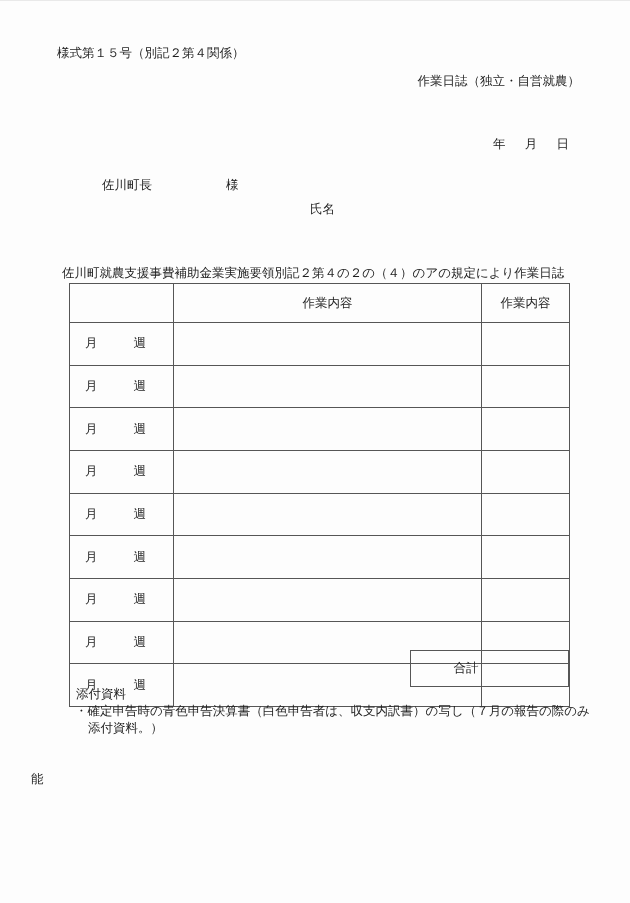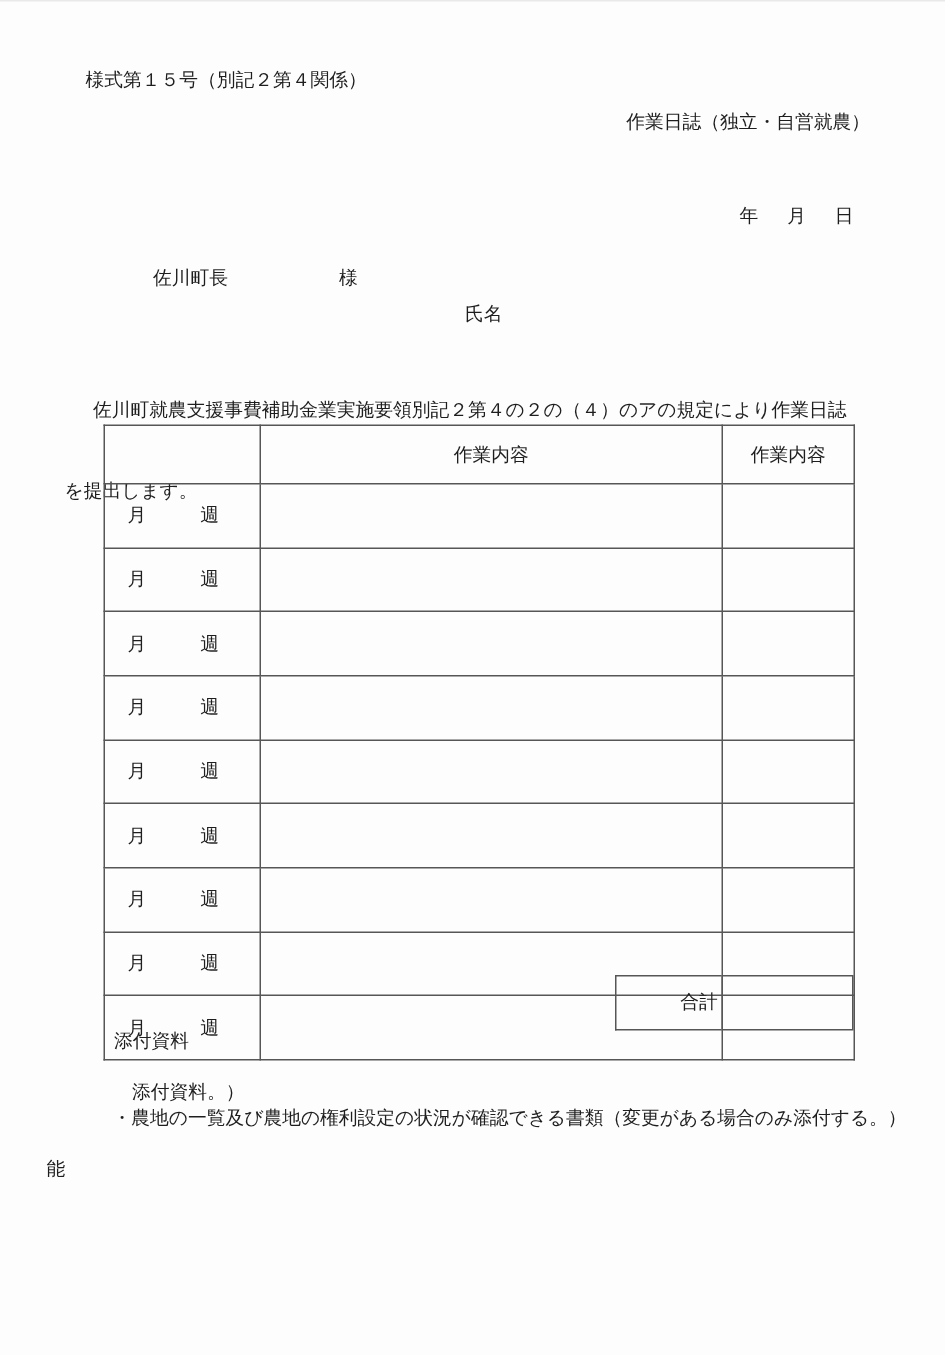--- a/index.html
+++ b/index.html
@@ -81,21 +81,20 @@
   </div>
 
   <div class="abs addressee">
     <span>佐川町長</span><span class="honorific">様</span>
   </div>
 
   <div class="abs name-label">氏名</div>
 
   <div class="abs body-par">
     <div class="line1">佐川町就農支援事費補助金業実施要領別記２第４の２の（４）のアの規定により作業日誌</div>
-    <div>を提出します。</div>
   </div>
 
   <table class="main-table">
     <colgroup>
         <col style="width:104px">
         <col style="width:308px">
         <col style="width:88px">
       </colgroup>
     <thead>
       <tr>
@@ -197,17 +196,17 @@
       </tr>
     </tbody>
   </table>
 
   <div class="total-row">
     <div class="cell label">合計</div>
     <div class="cell value"></div>
   </div>
 
   <div class="abs attach-title">添付資料</div>
+  <div class="abs bullet1a">・確定申告時の青色申告決算書（白色申告者は、収支内訳書）の写し（７月の報告の際のみ</div>
   <div class="abs bullet1b">添付資料。）</div>
-  <div class="abs bullet2">・農地の一覧及び農地の権利設定の状況が確認できる書類（変更がある場合のみ添付する。）</div>
   <div class="abs note2">能</div>
 
 </div>
 
 </body></html>

